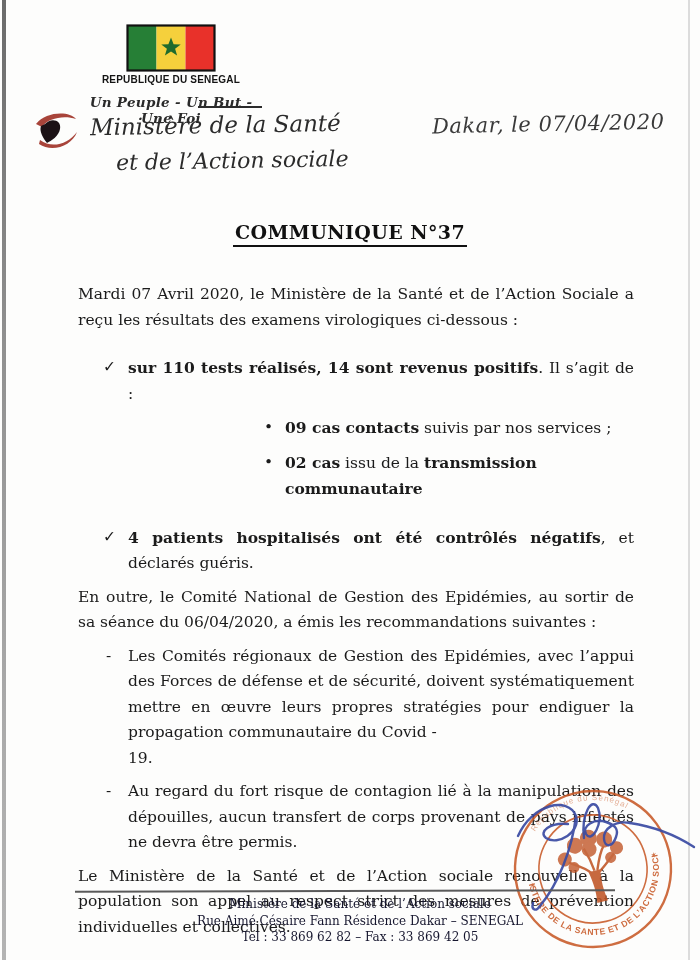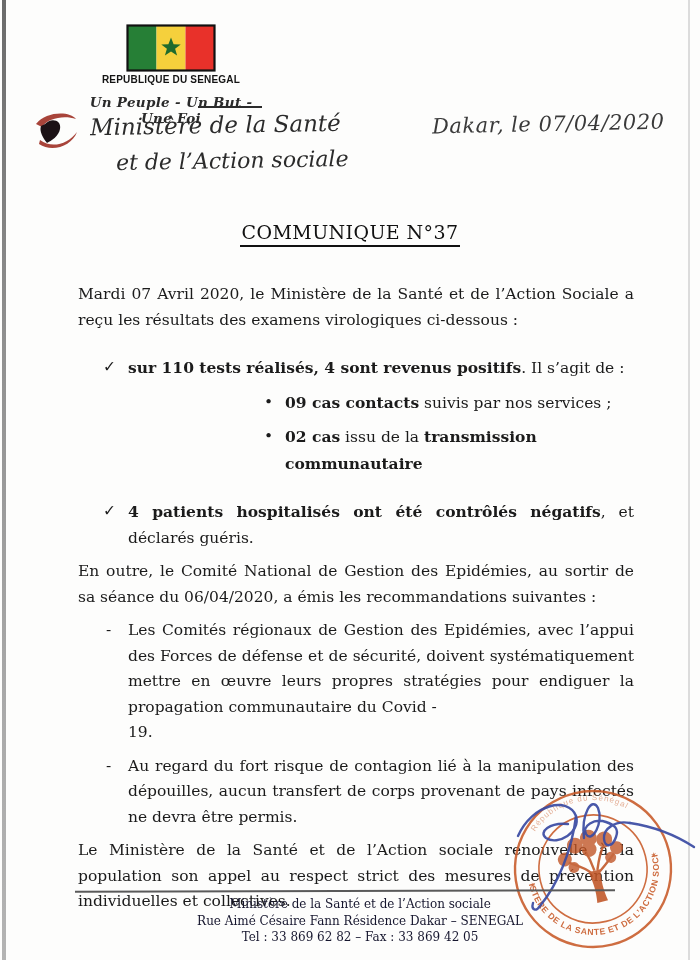--- a/index.html
+++ b/index.html
@@ -51,21 +51,21 @@
   .date-line {
     position: absolute; left: 432px; top: 112px;
     font-style: italic; font-size: 21px; color: #3a3a3a; white-space: nowrap;
     transform: rotate(-1.2deg); letter-spacing: .5px;
   }
 
   
   .title-wrap { position: absolute; left: 0; top: 221px; width: 100%; text-align: center; }
   .title-text {
     display: inline-block;
-    font-size: 19px; font-weight: 400; letter-spacing: .4px; color: #111;
+    font-size: 19px; font-weight: 700; letter-spacing: .4px; color: #111;
     border-bottom: 2px solid #111; padding: 0 2px 2px 2px;
   }
 
   
   .body-text {
     position: absolute; left: 70px; top: 274px; width: 572px;
     font-size: 15.5px; line-height: 25.5px; text-align: justify; color: #1b1b1b;
   }
   .body-text p { margin: 8px; }
   .gap-top { margin-top: 22px !important; }
@@ -122,21 +122,21 @@
   <div class="date-line">Dakar, le 07/04/2020</div>
 
   <div class="title-wrap">
     <span class="title-text">COMMUNIQUE N°37</span>
   </div>
 
   <div class="body-text">
     <p>Mardi 07 Avril 2020, le Ministère de la Santé et de l’Action Sociale a reçu les résultats des examens virologiques ci-dessous :</p>
 
     <p class="check-item gap-top">
-      <span class="mark">✓</span><span class="bold">sur 110 tests réalisés, 4 sont revenus positifs</span><span>. Il s’agit de :</span>
+      <span class="mark">✓</span><span class="bold">sur 110 tests réalisés, 14 sont revenus positifs</span><span>. Il s’agit de :</span>
     </p>
     <p class="bullet-item">
       <span class="mark">•</span><span class="bold">09 cas contacts</span><span> suivis par nos services ;</span>
     </p>
     <p class="bullet-item">
       <span class="mark">•</span><span class="bold">02 cas</span><span> issu de la </span><span class="bold">transmission communautaire</span>
     </p>
 
     <p class="check-item gap-top">
       <span class="mark">✓</span><span class="bold">4 patients hospitalisés ont été contrôlés négatifs</span><span>, et déclarés guéris.</span>

